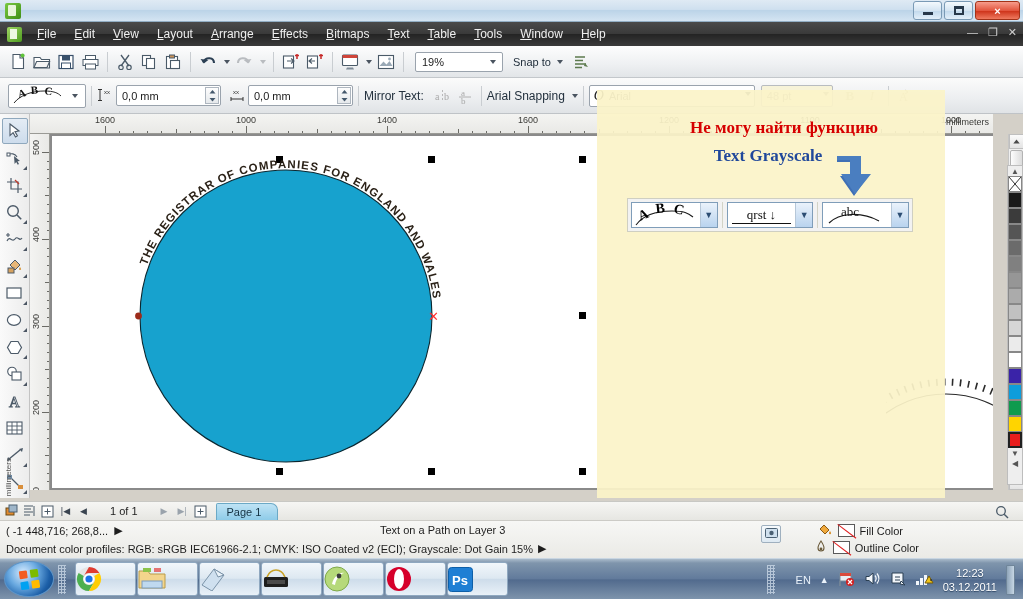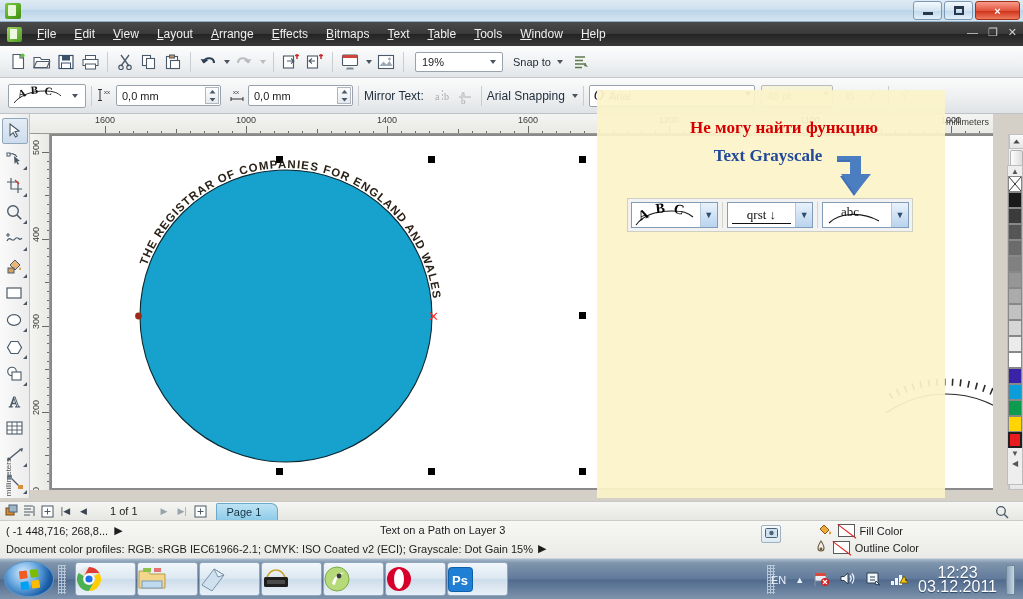--- a/index.html
+++ b/index.html
@@ -273,21 +273,21 @@
     background-image:repeating-linear-gradient(to bottom,#cfdcea 0 1px,transparent 1px 3px),
                      repeating-linear-gradient(to right,#cfdcea 0 1px,transparent 1px 3px);
     opacity:.75;
   }
   .task-btn{
     position:absolute;top:3px;width:61px;height:34px;border-radius:3px;
     background:linear-gradient(to bottom,#f2f7fb,#dde8f1 48%,#cddcea 50%,#e9f1f8);
     border:1px solid #8fa8c0;display:flex;align-items:center;justify-content:flex-start;
   }
   .tray{position:absolute;right:8px;top:0;height:41px;display:flex;align-items:center;gap:9px;color:#eaf2fa;font-size:11px;}
-  .clock{display:flex;flex-direction:column;align-items:center;line-height:14px;color:#fff;font-size:16px;text-shadow:0 1px 1px #2b4462;}
+  .clock{display:flex;flex-direction:column;align-items:center;line-height:14px;color:#fff;font-size:11px;text-shadow:0 1px 1px #2b4462;}
 
   
   .overlay{
     position:absolute;left:597px;top:90px;width:348px;height:408px;
     background:#fbf3c8; opacity:.93; z-index:40; pointer-events:none;
   }
   .ov-inner{position:absolute;left:597px;top:90px;width:348px;height:496px;z-index:41;}
   .ov-title{
     position:absolute;left:52px;top:28px;width:270px;text-align:center;
     font-family:"Liberation Serif",serif; font-weight:bold;font-size:17px;color:#d60000;

